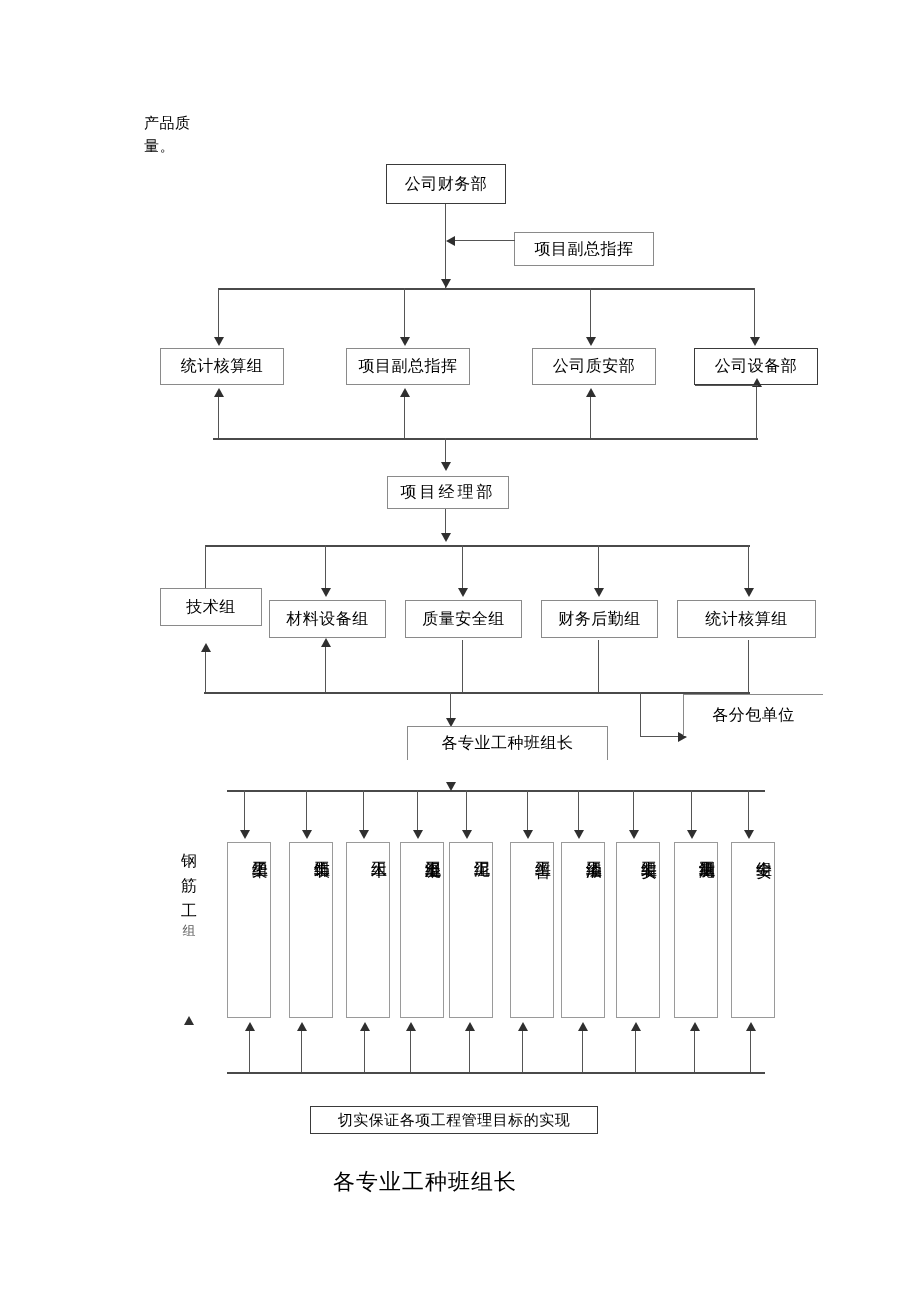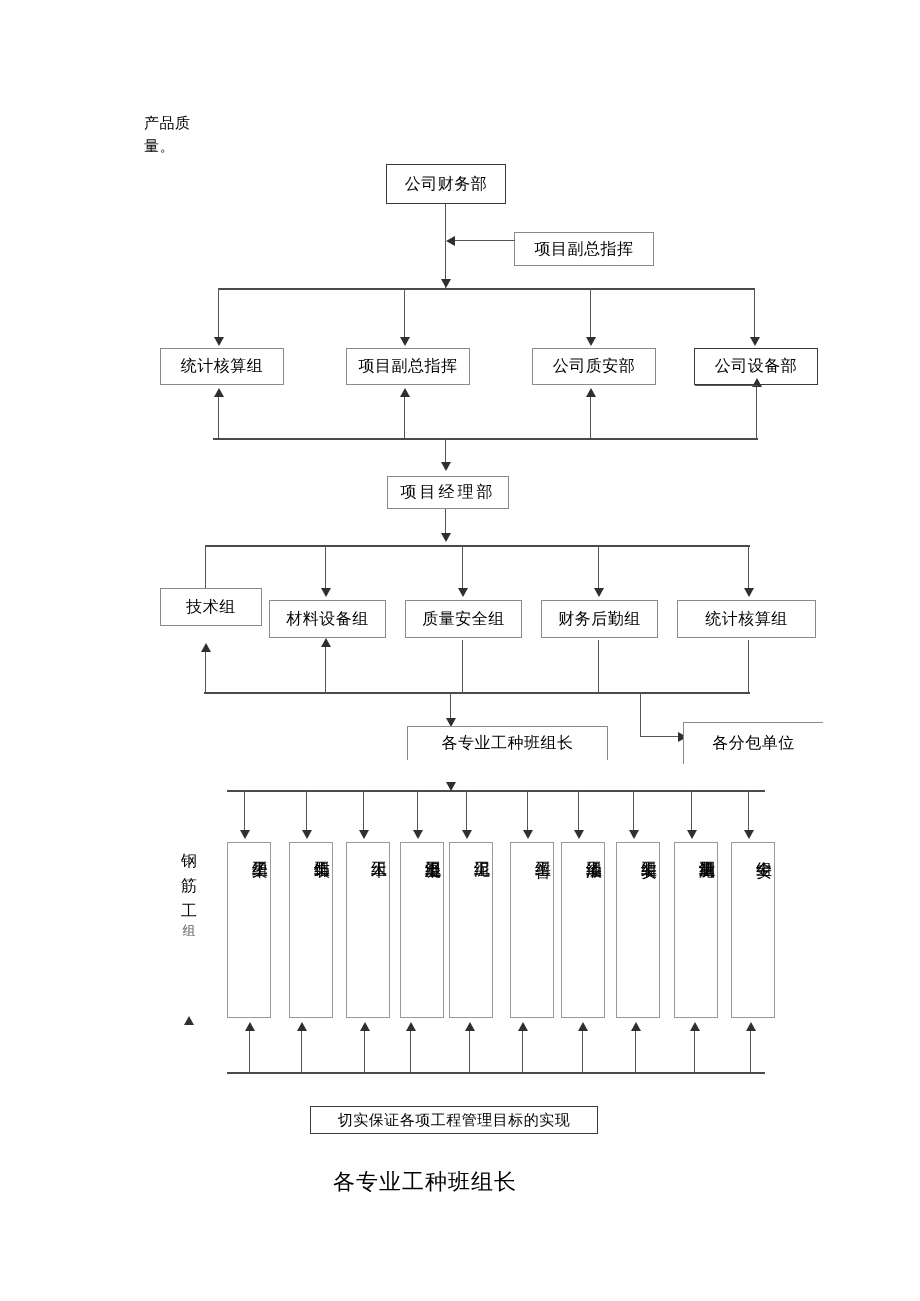--- a/index.html
+++ b/index.html
@@ -204,21 +204,21 @@
   <div class="arrow-up" style="left:321px; top:638px;"></div>
 
   <div class="vline thin" style="left:450px; top:692px; height:30px;"></div>
   <div class="arrow-down" style="left:446px; top:718px;"></div>
 
   <div class="vline thin" style="left:640px; top:692px; height:45px;"></div>
   <div class="hline thin" style="left:640px; top:736px; width:42px;"></div>
   <div class="arrow-right" style="left:678px; top:732px;"></div>
 
   <div class="node no-bottom" style="left:371px; top:726px; width:201px; height:34px;">各专业工种班组长</div>
-  <div class="node only-tl" style="left:683px; top:722px; width:140px; height:42px;">各分包单位</div>
+  <div class="node only-tl" style="left:683px; top:694px; width:140px; height:42px;">各分包单位</div>
 
   <div class="hline" style="left:227px; top:790px; width:538px;"></div>
   <div class="arrow-down" style="left:446px; top:782px;"></div>
 
   <div class="vline thin" style="left:244px; top:790px; height:43px;"></div>
   <div class="vline thin" style="left:306px; top:790px; height:43px;"></div>
   <div class="vline thin" style="left:363px; top:790px; height:43px;"></div>
   <div class="vline thin" style="left:417px; top:790px; height:43px;"></div>
   <div class="vline thin" style="left:466px; top:790px; height:43px;"></div>
   <div class="vline thin" style="left:527px; top:790px; height:43px;"></div>

